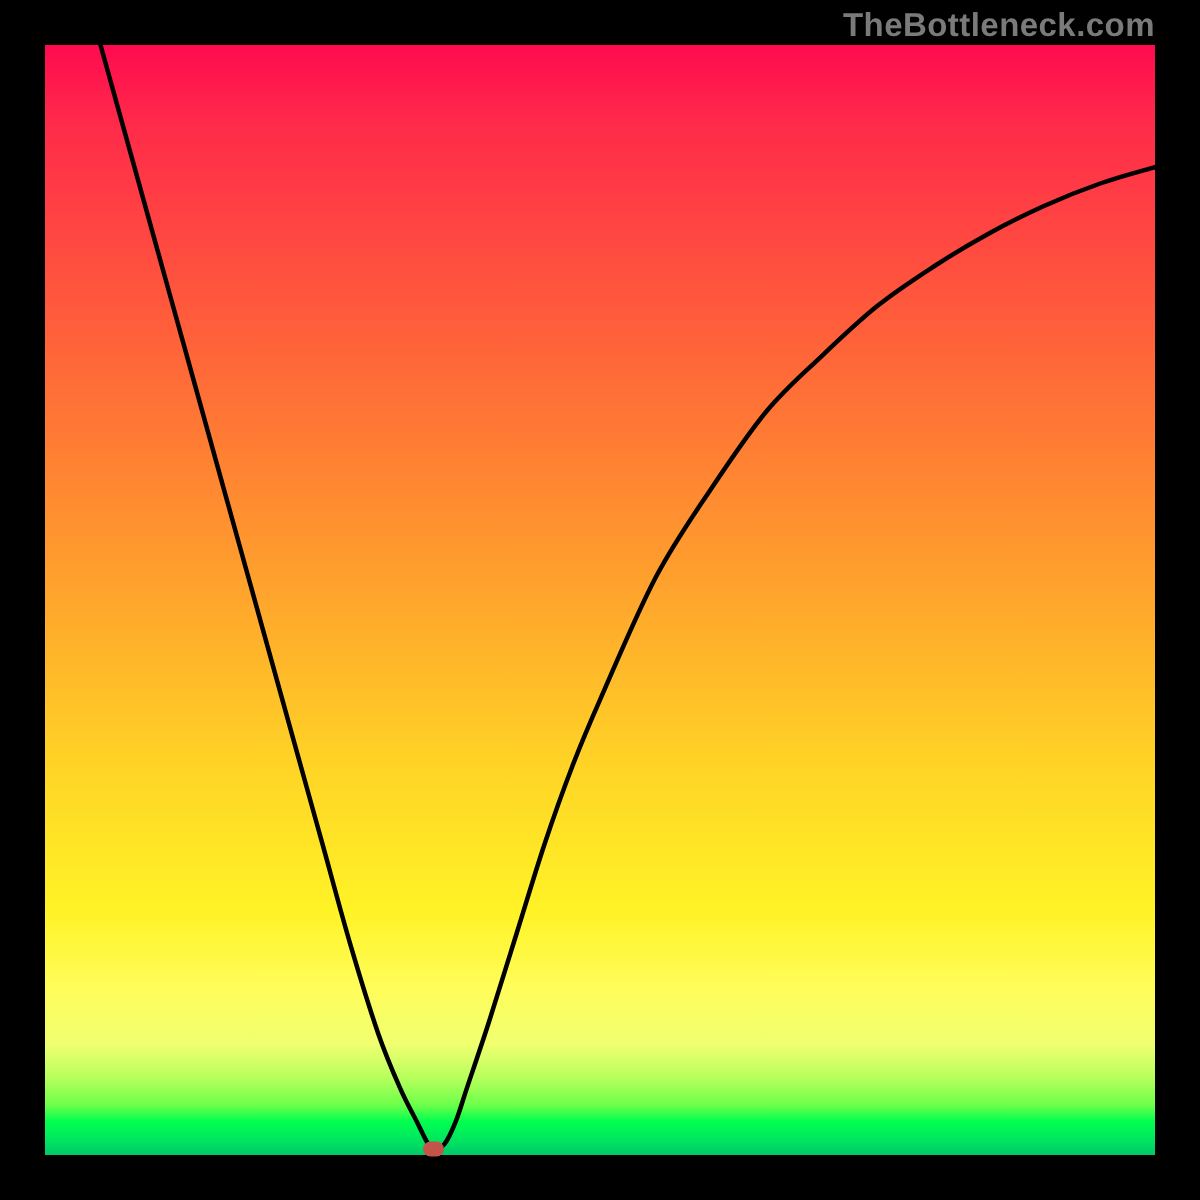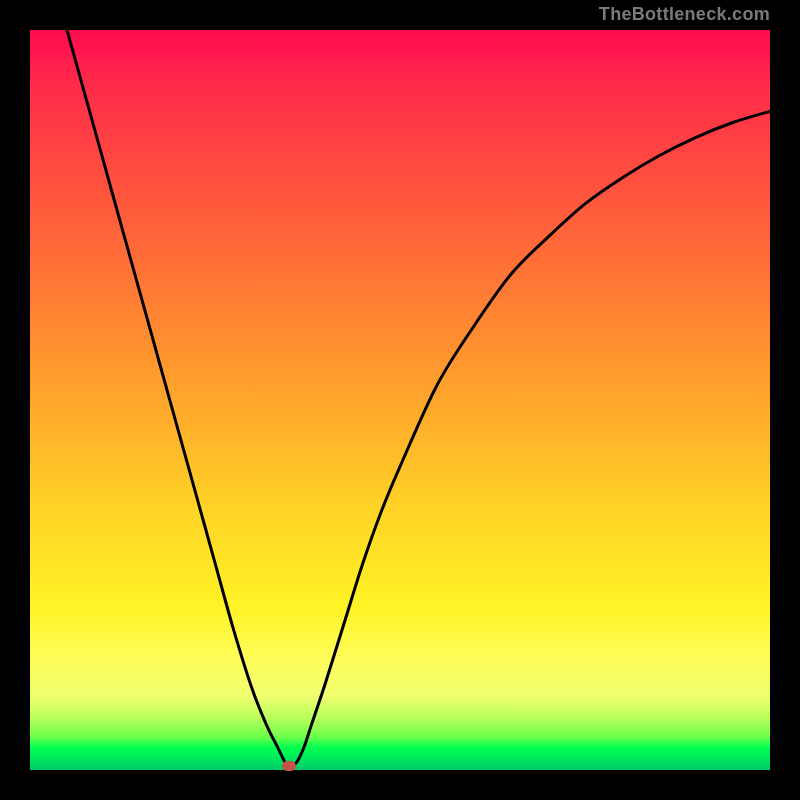--- a/index.html
+++ b/index.html
@@ -42,21 +42,21 @@
       #00ff50 97%,
       #00e85e 98.5%,
       #00c96a 100%
     );
   }
   .watermark {
     position: absolute;
     top: 4px;
     right: 30px;
     color: #7a7a7a;
-    font-size: 18px;
+    font-size: 22px;
     font-weight: 600;
     letter-spacing: 0.3px;
   }
   svg.curve {
     position: absolute;
     top: 0;
     left: 0;
     width: 740px;
     height: 740px;
   }

